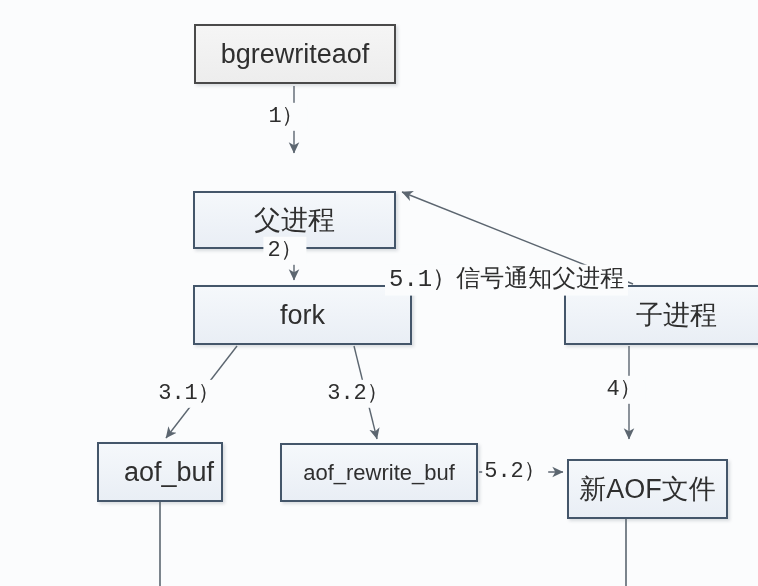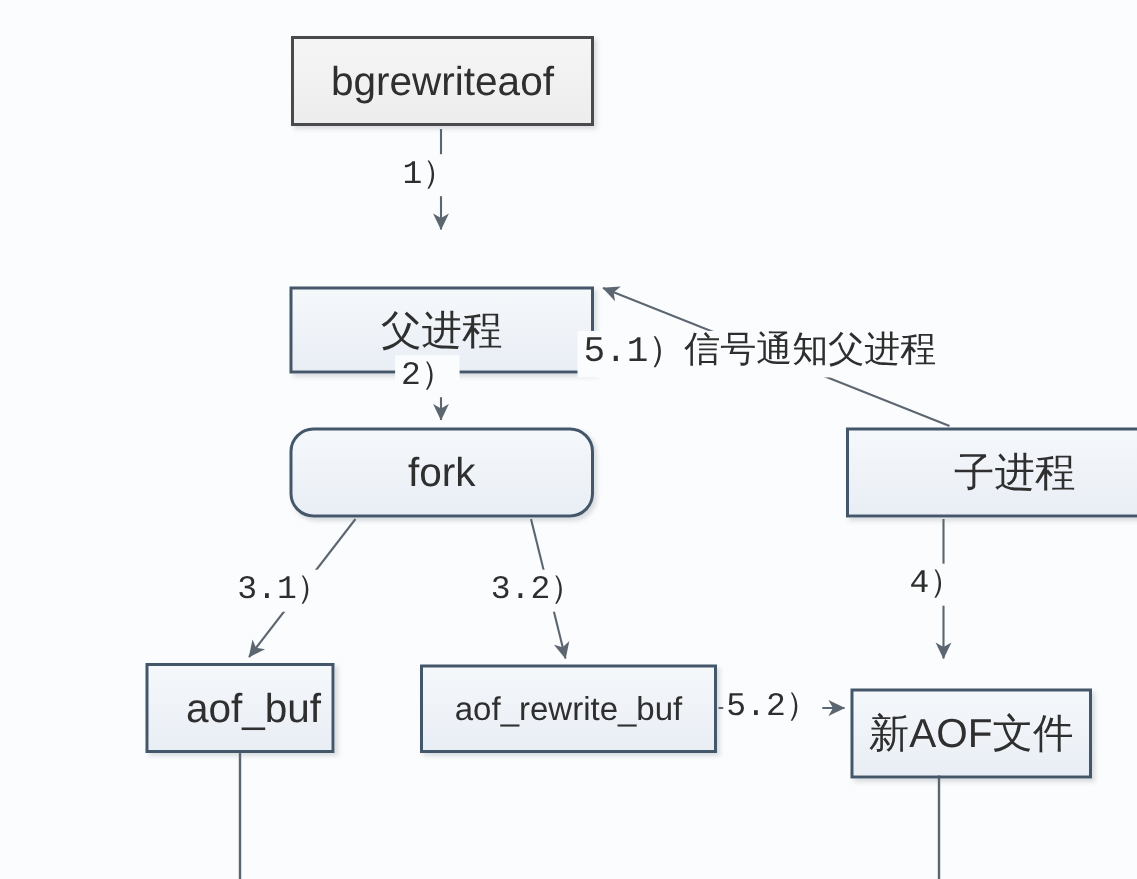--- a/index.html
+++ b/index.html
@@ -22,35 +22,35 @@
     box-shadow:2px 2px 3px rgba(100,110,125,.22);
     font-size:27px;color:#2f2f2f;
     z-index:2;white-space:nowrap;
   }
   .node.gray{
     border-color:#4a4a4a;
     background:linear-gradient(180deg,#f5f5f5 0%,#ededed 100%);
   }
   #n-bg    {left:194px;top:24px; width:202px;height:60px;}
   #n-parent{left:193px;top:159px;width:203px;height:58px;margin-top:32px;}
-  #n-fork  {left:193px;top:285px;width:203px;height:60px;border-radius:16px;}
+  #n-fork  {left:193px;top:285px;width:219px;height:60px;}
   #n-child {left:528px;top:285px;width:225px;height:60px;margin-left:36px;}
   #n-aofbuf{left:97px; top:442px;width:126px;height:60px;padding-left:18px;}
   #n-aofrw {left:280px;top:443px;width:198px;height:59px;font-size:22px;}
   #n-newaof{left:567px;top:443px;width:161px;height:60px;margin-top:16px;}
   .elabel{
     position:absolute;z-index:3;
     transform:translate(-50%,-50%);
     background:#fbfcfd;
     padding:1px 4px;
     font-family:"Liberation Mono","DejaVu Sans Mono",monospace;
     font-size:22px;color:#2e2e2e;
     white-space:nowrap;line-height:1.2;
   }
-  .elabel.anchor-left{transform:translate(0,-50%);}
+  .elabel.anchor-left{transform:translate(0,-50%);margin-top:44px;}
   #el-s1 {left:286px;top:117px;}
   #el-s2 {left:285px;top:251px;}
   #el-s31{left:189px;top:394px;font-family:Liberation Mono, monospace;}
   #el-s32{left:358px;top:394px;}
   #el-s4 {left:624px;top:390px;}
   #el-s52{left:515px;top:472px;padding:1px 2px;}
   #el-s51{left:385px;top:236px;font-size:24px;}
 </style>
 </head>
 <body>

